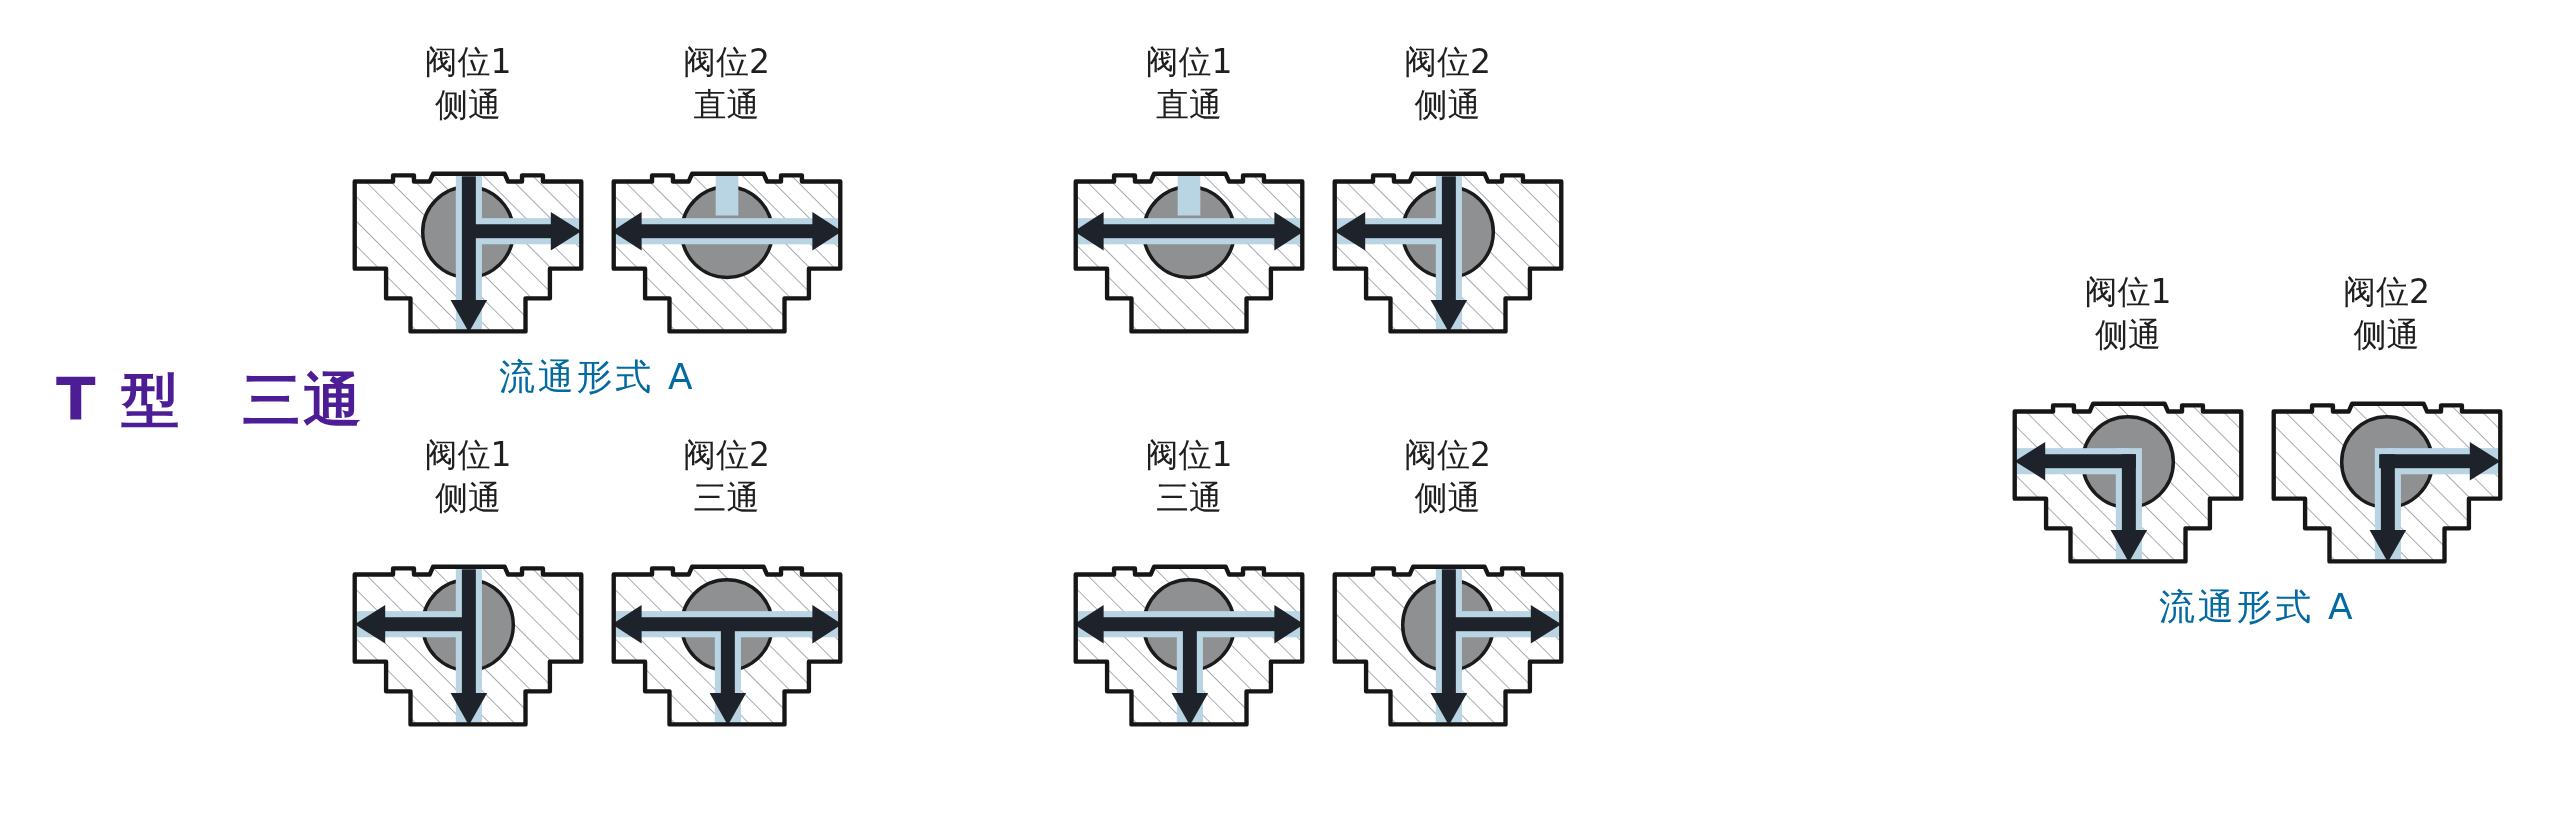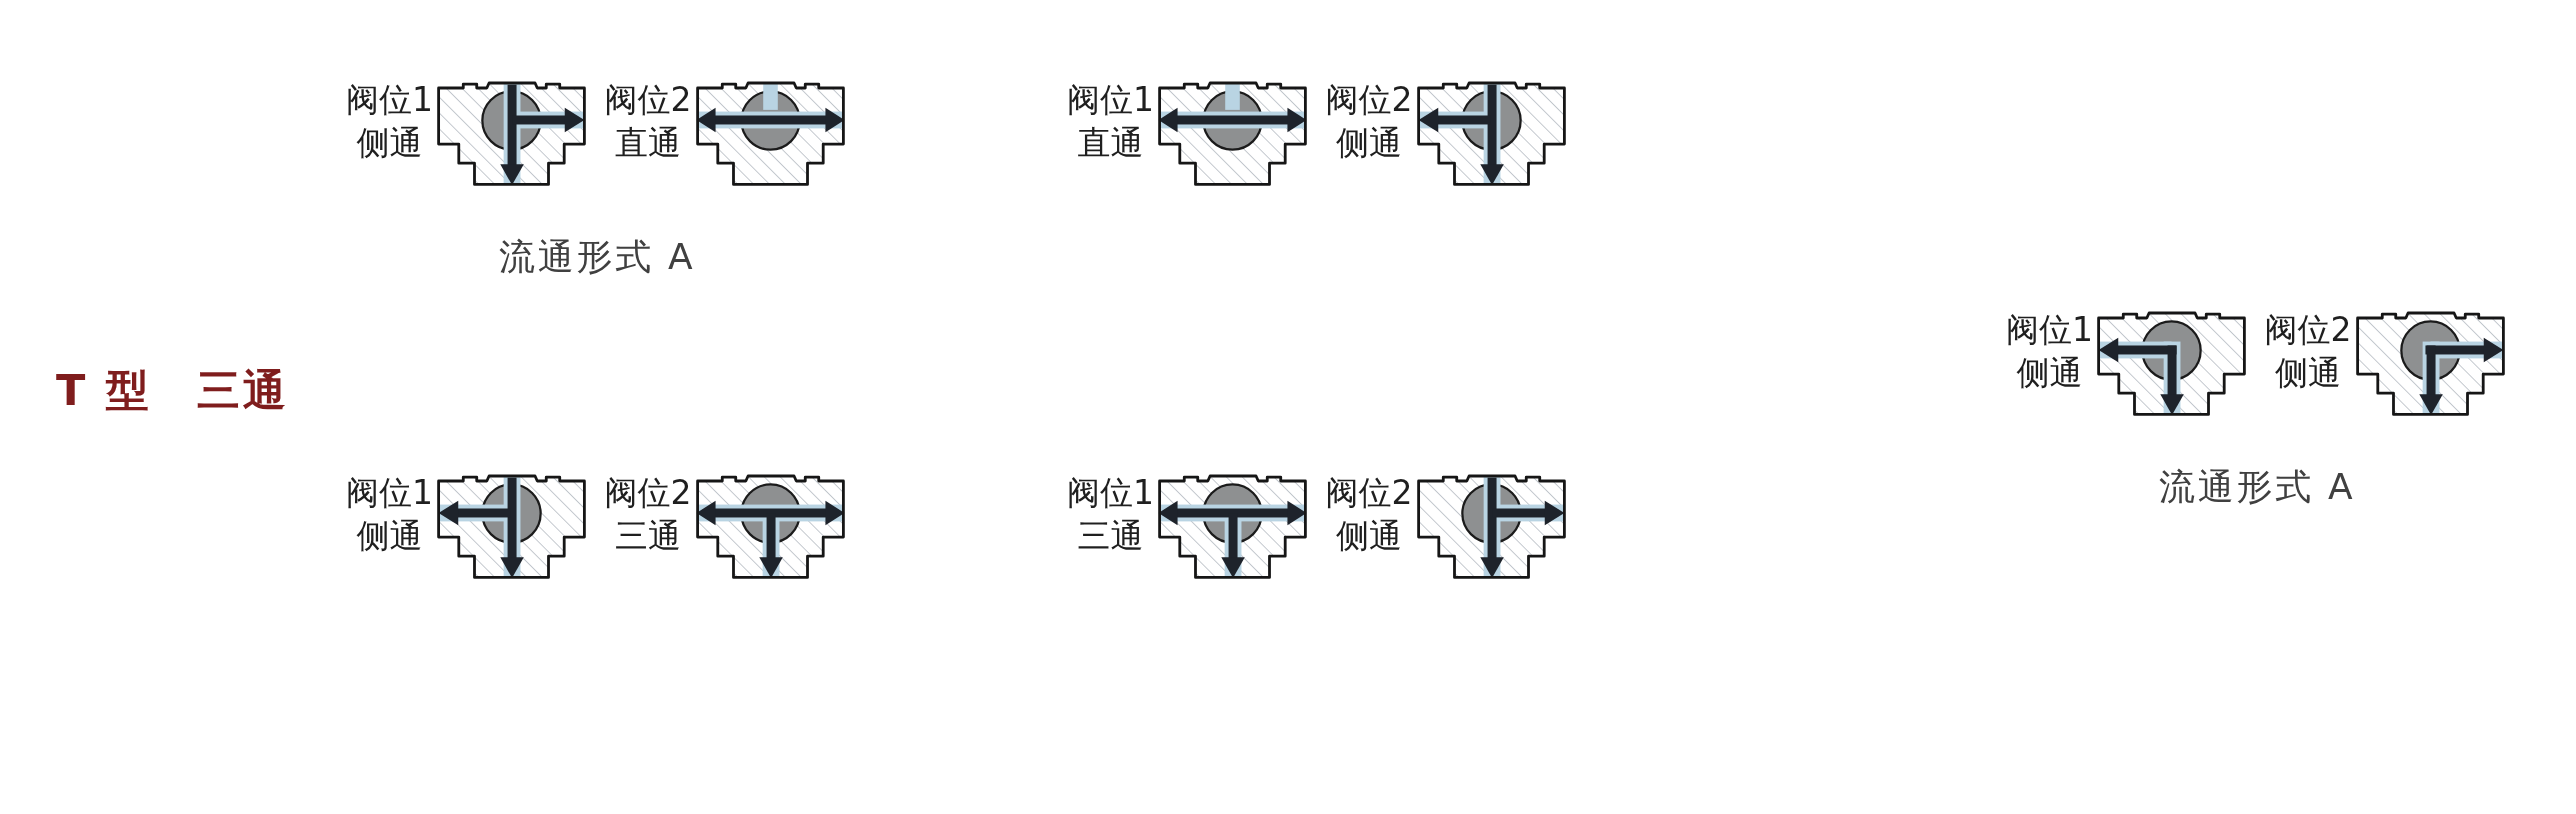--- a/index.html
+++ b/index.html
@@ -6,41 +6,43 @@
   .canvas{
     position:relative;
     width:2576px;height:814px;
     background:#ffffff;
     overflow:hidden;
     font-family:"DejaVu Sans",sans-serif;
     color:#1f1f1f;
   }
   .section-title{
     position:absolute;
-    font-size:43px;
+    font-size:58px;
     font-weight:800;
     letter-spacing:2.7px;
-    color:#7f1d1d;
+    color:#4c1d95;
     white-space:nowrap;
   }
   .valve-group{
     position:absolute;
     margin:0;
     display:flex;
     flex-direction:column;
     align-items:center;
   }
   .valve-row{
     display:flex;
     gap:14.5px;
   }
   .valve-unit{
     width:244px;
     display:flex;
+    flex-direction:column;
     align-items:center;
+    gap:8px;
   }
   .valve-labels{
     height:96px;
     margin-bottom:15.4px;
     text-align:center;
     font-size:33px;
     line-height:43px;
     font-weight:500;
     color:#1f1f1f;
     white-space:nowrap;
@@ -49,21 +51,21 @@
     width:244px;
     height:188px;
     display:block;
   }
   .group-caption{
     margin-top:5.4px;
     text-align:center;
     font-size:36px;
     font-weight:500;
     letter-spacing:2.7px;
-    color:#404040;
+    color:#0369a1;
     white-space:nowrap;
   }
 </style>
 </head>
 <body>
 
 <div class="canvas">
 
   <div class="section-title" style="left:56px;top:362px">T 型　三通</div>
 

